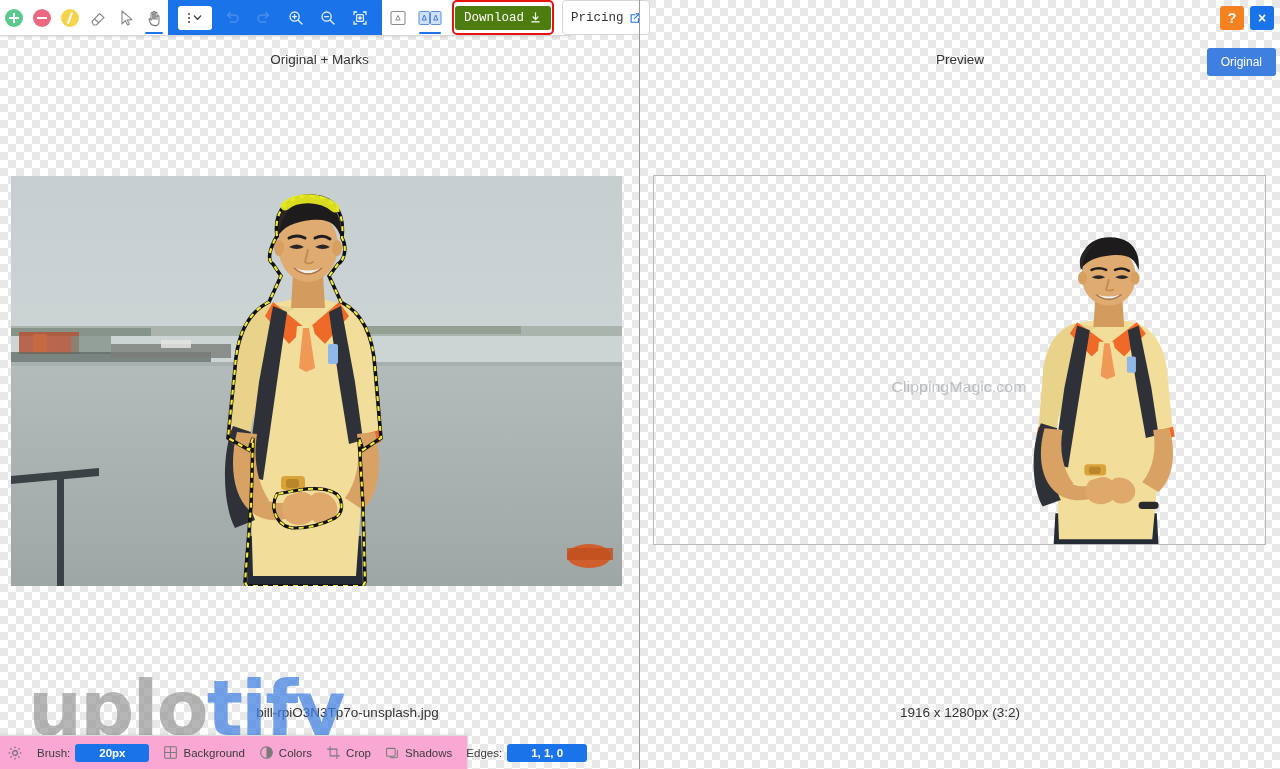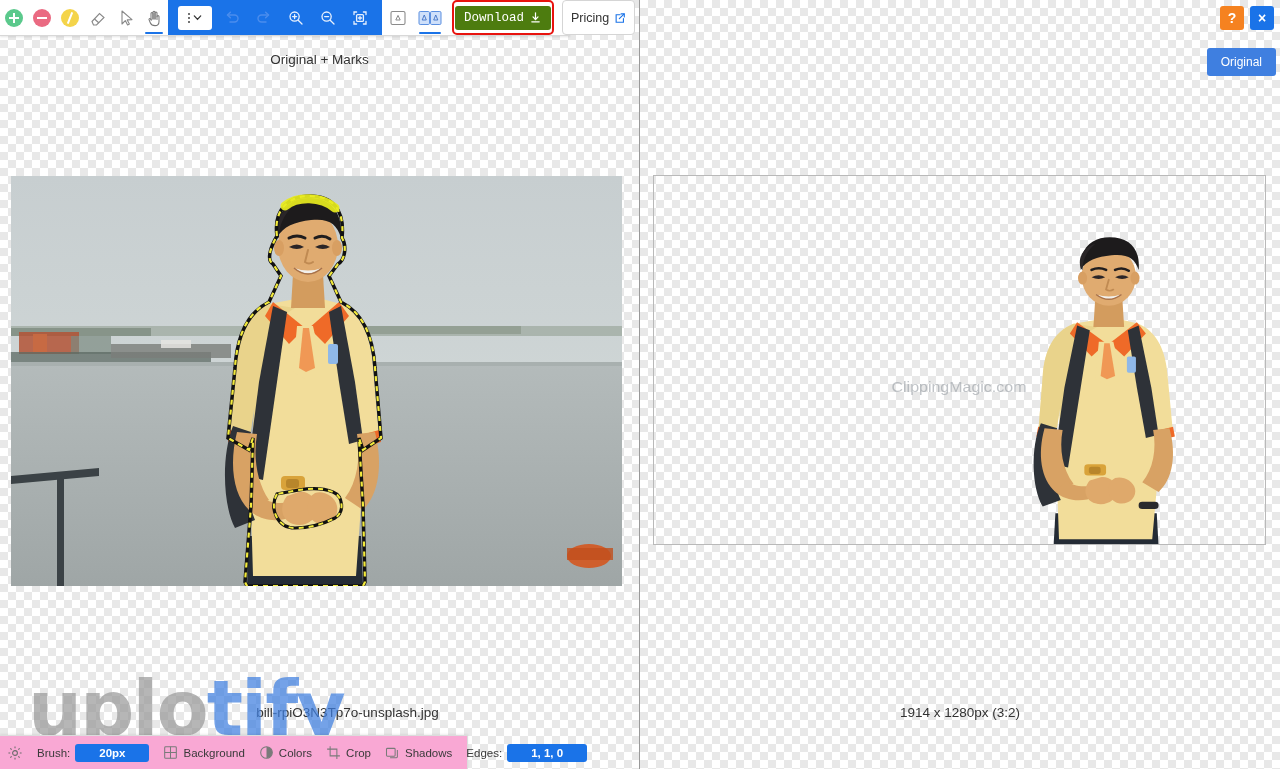--- a/index.html
+++ b/index.html
@@ -56,21 +56,21 @@
 
   .dlwrap{
     border:2px solid #e8130f;border-radius:5px;padding:1px;margin:0 6px;display:flex;align-items:center;
   }
   .dlbtn{
     background:#4d7c0f;color:#fff;font-size:12.5px;border-radius:3px;
     padding:5px 9px;display:flex;align-items:center;gap:5px;cursor:pointer;white-space:nowrap;font-family:Liberation Mono, monospace;
   }
   .pricebtn{
     border:1px solid #d5d5d5;border-radius:4px;background:#fff;color:#333;font-size:12.5px;
-    padding:5px 8px;display:flex;align-items:center;gap:5px;cursor:pointer;white-space:nowrap;margin-left:2px;
+    padding:5px 8px;display:flex;align-items:center;gap:5px;cursor:pointer;white-space:nowrap;margin-left:2px;font-family:Liberation Mono, monospace;
   }
 
   
   .tr-wrap{position:absolute;right:6px;top:6px;display:flex;gap:6px;align-items:center;}
   .sqbtn{width:24px;height:24px;border-radius:3px;display:flex;align-items:center;justify-content:center;
     font-size:14px;font-weight:bold;color:#fff;cursor:pointer;}
   .sqbtn.help{background:#f58220;}
   .sqbtn.close{background:#1a73e8;}
   .origbtn{
     position:absolute;right:4px;top:48px;background:#3f7fe0;color:#fff;font-size:12px;
@@ -266,20 +266,21 @@
 
   <div class="tr-wrap">
     <div class="sqbtn help">?</div>
     <div class="sqbtn close">×</div>
   </div>
   <div class="origbtn">Original</div>
 
   <div class="divider"></div>
 
   <div class="panel-title" id="left-title">Original + Marks</div>
+  <div class="panel-title" id="right-title">Preview</div>
 
   <div class="orig-img">
     <svg width="611" height="410" viewBox="0 0 611 410">
       <defs>
         <linearGradient id="sky" x1="0" y1="0" x2="0" y2="1">
           <stop offset="0" stop-color="#c7ced0"></stop>
           <stop offset="0.55" stop-color="#cfd6d6"></stop>
           <stop offset="0.62" stop-color="#c3cbc9"></stop>
         </linearGradient>
         <linearGradient id="water" x1="0" y1="0" x2="0" y2="1">
@@ -432,21 +433,21 @@
         <path d="M304 71 q8 -5 15 0 q-7 4 -15 0" fill="#2b2527"></path>
         <path d="M297 74 l-3 12 q4 3 8 0" stroke="#c08a52" stroke-width="2" fill="none" stroke-linecap="round"></path>
         <path d="M283 92 q14 11 28 0 q-14 5 -28 0" fill="#f2f0ec"></path>
         <path d="M283 92 q14 12 28 0" stroke="#a8724a" stroke-width="1.6" fill="none"></path>
       </g>
       <text x="305" y="240" font-family="Liberation Sans, sans-serif" font-size="16" fill="#9aa0a6" opacity=".62" text-anchor="middle">ClippingMagic.com</text>
     </svg>
   </div>
 
   <div class="caption" id="left-caption">bill-rpiO3N3Tp7o-unsplash.jpg</div>
-  <div class="caption" id="right-caption">1914 x 1280px (3:2)</div>
+  <div class="caption" id="right-caption">1916 x 1280px (3:2)</div>
 
   <div class="wm">
     <span class="g">uplo</span><span class="b">tify</span>
   </div>
 
   <div class="bottombar">
     <div class="bitem">
       <svg width="16" height="16" viewBox="0 0 18 18">
         <g fill="none" stroke="#6a6a6a" stroke-width="1.2">
           <circle cx="9" cy="9" r="2.7"></circle>

